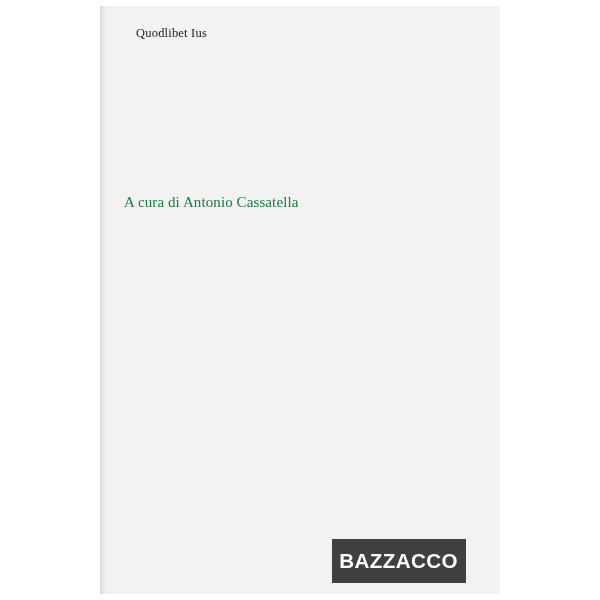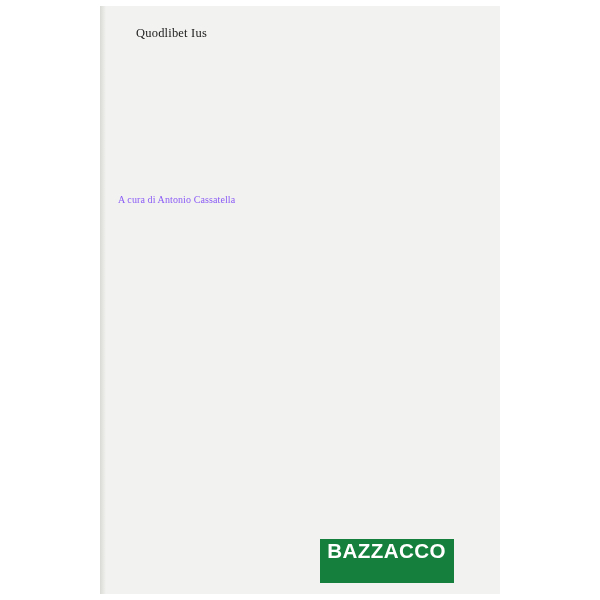--- a/index.html
+++ b/index.html
@@ -88,36 +88,37 @@
     color: #1a1a1a;
     line-height: 1.08;
     margin: 0;
     white-space: nowrap;
     transform: scaleX(0.97);
     transform-origin: left center;
   }
 
   .editor-line {
     position: absolute;
-    left: 18px;
+    left: 24px;
     top: 188px;
     font-family: "Liberation Serif", serif;
-    font-size: 10px;
-    color: #8b5cf6;
+    font-size: 15px;
+    color: #15803d;
     letter-spacing: 0.1px;
   }
 
   .publisher-badge {
     position: absolute;
-    left: 220px;
+    left: 232px;
     top: 533px;
     width: 134px;
     height: 44px;
-    background: #15803d;
+    background: #404040;
     display: flex;
+    align-items: center;
     justify-content: center;
   }
 
   .publisher-badge .publisher-name {
     color: #ffffff;
     font-family: "Liberation Sans", sans-serif;
     font-size: 21px;
     font-weight: bold;
     letter-spacing: 0.4px;
     transform: scaleX(0.98);

